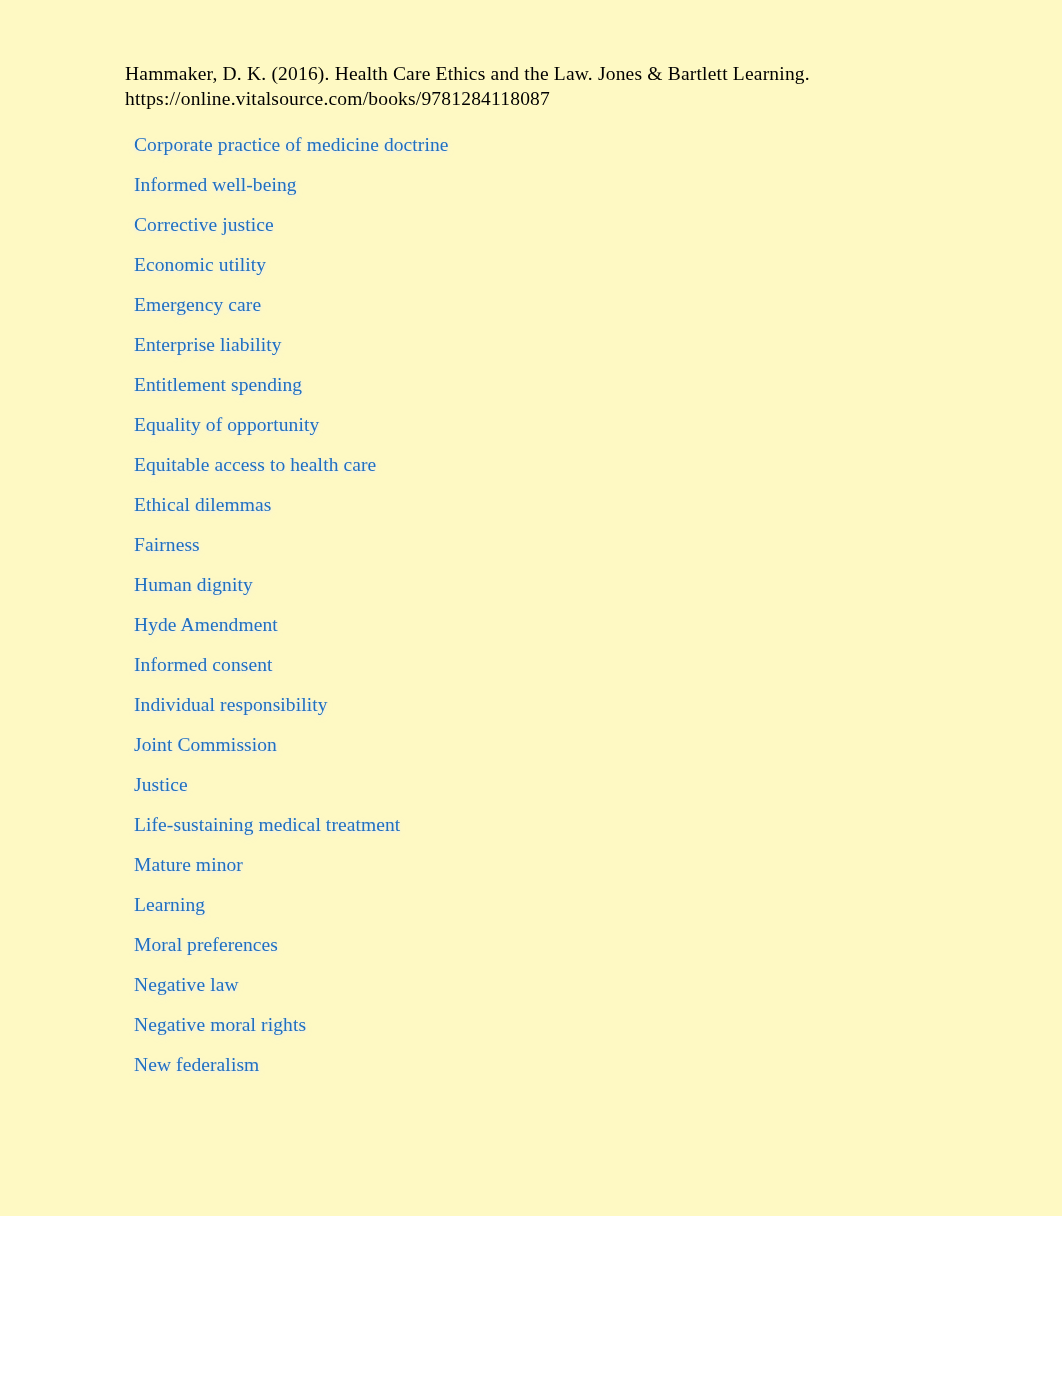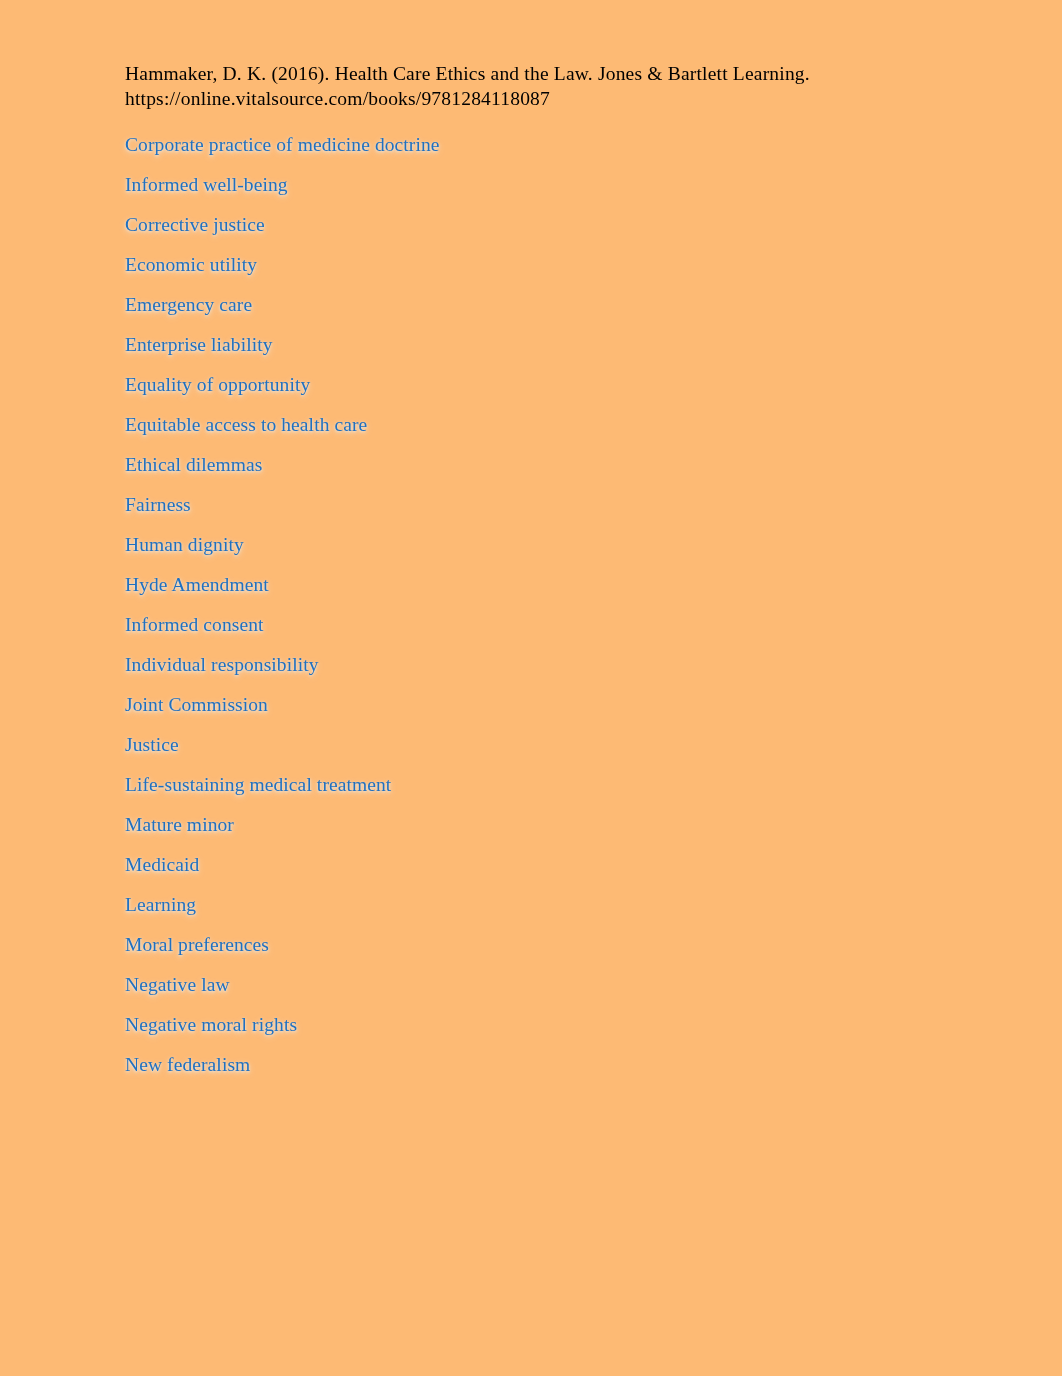--- a/index.html
+++ b/index.html
@@ -11,22 +11,22 @@
     height: 1376px;
     background: #ffffff;
     font-family: "Liberation Serif", "DejaVu Serif", serif;
     -webkit-font-smoothing: antialiased;
     overflow: hidden;
   }
 
   .page {
     position: relative;
     width: 1062px;
-    height: 1376px;
-    background: #fdba74;
+    height: 1216px;
+    background: #fef9c3;
     box-sizing: border-box;
   }
 
   
   .citation {
     position: absolute;
     left: 125px;
     top: 61px;
     width: 830px;
     color: #000000;
@@ -36,21 +36,21 @@
     letter-spacing: 0.01em;
   }
   .citation-line {
     display: block;
     white-space: nowrap;
   }
 
   
   .keyword-list {
     position: absolute;
-    left: 125px;
+    left: 134px;
     top: 131px;
     width: 840px;
     margin: 0;
     padding: 0;
     list-style: none;
   }
   .keyword-item {
     display: block;
     height: 40px;
     line-height: 28px;
@@ -82,33 +82,33 @@
     <span class="citation-line">https://online.vitalsource.com/books/9781284118087</span>
   </div>
 
   <ul class="keyword-list" id="keyword-list">
       <li class="keyword-item"><span class="keyword-link">Corporate practice of medicine doctrine</span></li>
       <li class="keyword-item"><span class="keyword-link">Informed well-being</span></li>
       <li class="keyword-item"><span class="keyword-link">Corrective justice</span></li>
       <li class="keyword-item"><span class="keyword-link">Economic utility</span></li>
       <li class="keyword-item"><span class="keyword-link">Emergency care</span></li>
       <li class="keyword-item"><span class="keyword-link">Enterprise liability</span></li>
+      <li class="keyword-item"><span class="keyword-link">Entitlement spending</span></li>
       <li class="keyword-item"><span class="keyword-link">Equality of opportunity</span></li>
       <li class="keyword-item"><span class="keyword-link">Equitable access to health care</span></li>
       <li class="keyword-item"><span class="keyword-link">Ethical dilemmas</span></li>
       <li class="keyword-item"><span class="keyword-link">Fairness</span></li>
       <li class="keyword-item"><span class="keyword-link">Human dignity</span></li>
       <li class="keyword-item"><span class="keyword-link">Hyde Amendment</span></li>
       <li class="keyword-item"><span class="keyword-link">Informed consent</span></li>
       <li class="keyword-item"><span class="keyword-link">Individual responsibility</span></li>
       <li class="keyword-item"><span class="keyword-link">Joint Commission</span></li>
       <li class="keyword-item"><span class="keyword-link">Justice</span></li>
       <li class="keyword-item"><span class="keyword-link">Life-sustaining medical treatment</span></li>
       <li class="keyword-item"><span class="keyword-link">Mature minor</span></li>
-      <li class="keyword-item"><span class="keyword-link">Medicaid</span></li>
       <li class="keyword-item"><span class="keyword-link">Learning</span></li>
       <li class="keyword-item"><span class="keyword-link">Moral preferences</span></li>
       <li class="keyword-item"><span class="keyword-link">Negative law</span></li>
       <li class="keyword-item"><span class="keyword-link">Negative moral rights</span></li>
       <li class="keyword-item"><span class="keyword-link">New federalism</span></li>
     </ul>
 
 </div>
 
 </body></html>

